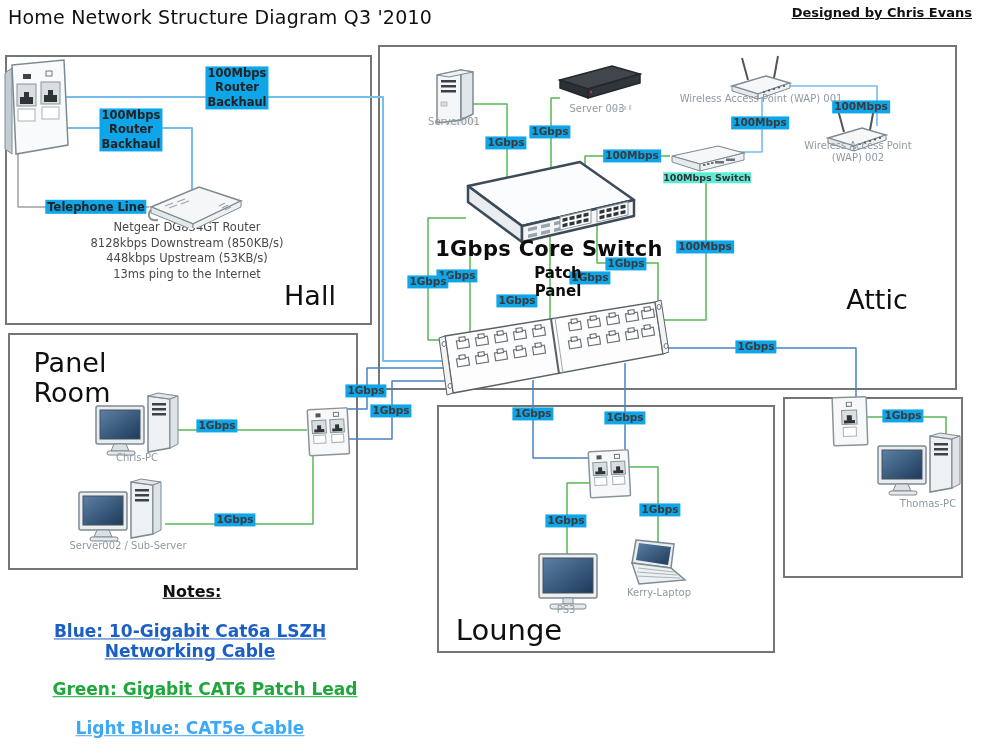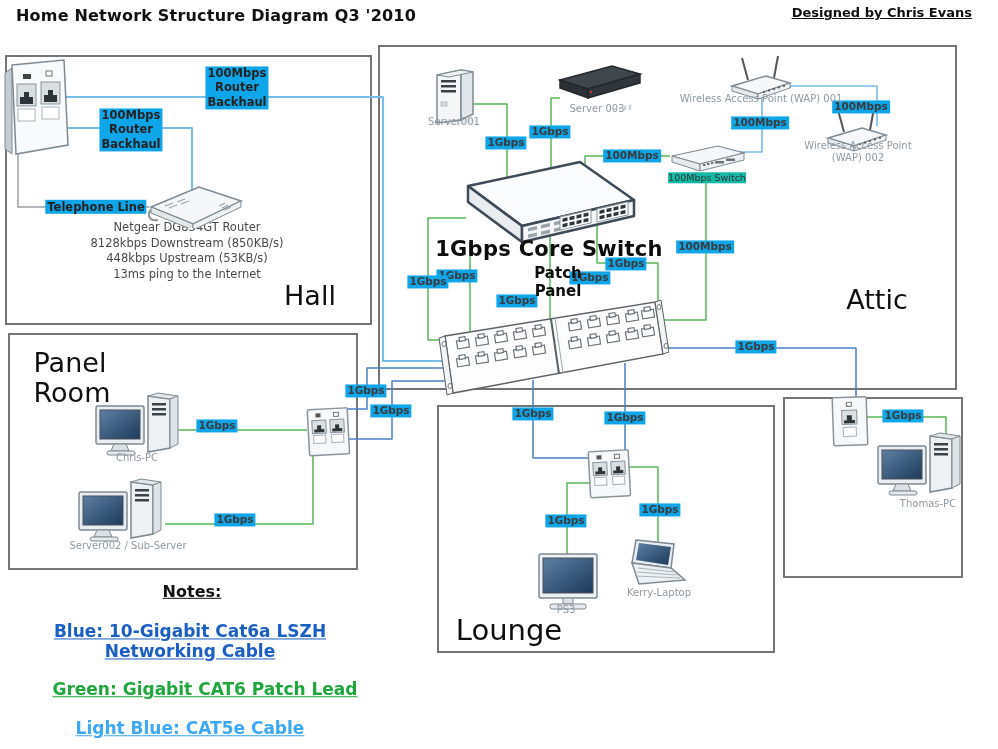--- a/index.html
+++ b/index.html
@@ -7,30 +7,30 @@
           font-family:"DejaVu Sans","Liberation Sans",sans-serif;}
   .room{position:absolute;border:2px solid #757575;background:#fff;}
   .wires{position:absolute;left:0;top:0;z-index:3;}
   .dev{position:absolute;z-index:4;}
   .labels{position:absolute;left:0;top:0;width:998px;height:749px;z-index:5;pointer-events:none;}
   .lnk{position:absolute;transform:translate(-50%,-50%);font-weight:bold;font-size:10.5px;
        color:#3b3b3b;background:#0ea5e9;padding:0 2px;white-space:pre-line;text-align:center;line-height:1.25;}
   .lnk.em{font-size:11.5px;color:#222;}
   .devlabel{position:absolute;transform:translate(-50%,-50%);font-size:10px;color:#8f9aa3;
        white-space:pre-line;text-align:center;background:transparent;line-height:1.2;}
-  .devlabel.smallbold{font-weight:normal;font-size:9.5px;color:#333;background:#14b8a6;}
+  .devlabel.smallbold{font-weight:bold;font-size:9.5px;color:#333;background:#5eead4;}
   .devlabel.corebold{font-weight:bold;font-size:21px;color:#0c0c0c;letter-spacing:.3px;}
   .devlabel.panelbold{font-weight:bold;font-size:15px;color:#0c0c0c;}
   .room-label{position:absolute;font-weight:normal;color:#0f0f0f;white-space:pre-line;z-index:2;
        transform:translate(-50%,-50%);text-align:center;line-height:1.1;}
   .hall-info{position:absolute;transform:translate(-50%,0);font-size:11.5px;color:#4a4a4a;
        text-align:center;white-space:pre-line;line-height:1.35;z-index:2;}
   .note{position:absolute;transform:translate(-50%,-50%);font-weight:bold;text-align:center;
        white-space:pre-line;line-height:1.15;z-index:2;text-decoration:underline;}
-  .title{position:absolute;left:16px;top:6px;font-weight:bold;font-size:16px;color:#111;
+  .title{position:absolute;left:8px;top:6px;font-weight:normal;font-size:19px;color:#111;
        letter-spacing:.2px;z-index:2;}
   .credit{position:absolute;right:26px;top:5px;font-weight:bold;font-size:13px;color:#111;
        text-decoration:underline;z-index:2;}
 </style>
 </head>
 <body>
 
 <div id="canvas">
 
   <svg width="0" height="0" style="position:absolute">

